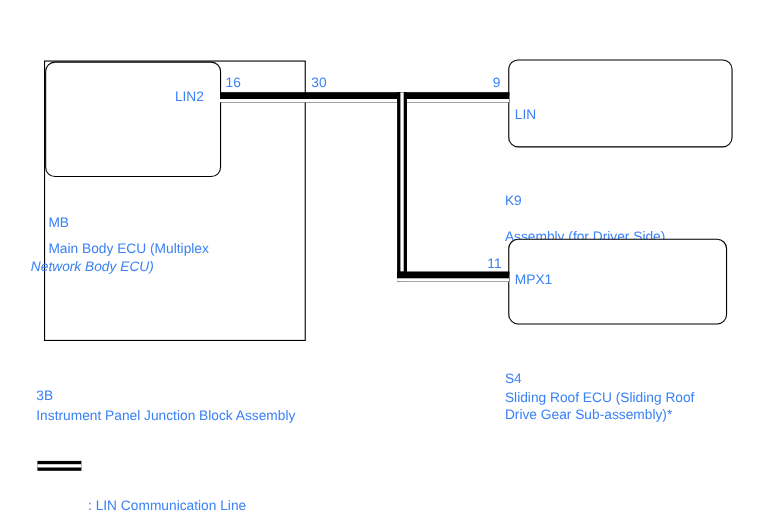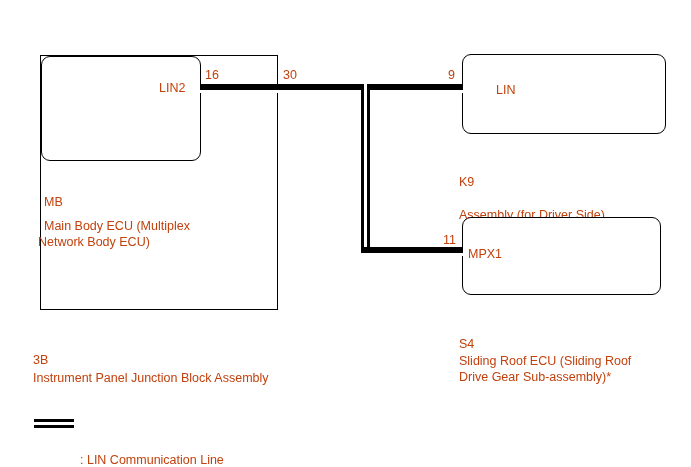--- a/index.html
+++ b/index.html
@@ -17,21 +17,21 @@
     height: 467px;
     background: #ffffff;
     overflow: hidden;
   }
 
   
   .txt {
     position: absolute;
     font-size: 12.5px;
     line-height: 16px;
-    color: #c2410c;
+    color: #3b82f6;
     white-space: pre;
   }
   .box-outline {
     position: absolute;
     border: 1px solid #000;
     background: transparent;
     box-sizing: border-box;
   }
   .box-round {
     position: absolute;
@@ -111,28 +111,28 @@
   <div class="box-round" style="left:41px; top:56px; width:160px; height:105px;"></div>
 
   <div class="txt pin-label" style="left:159px; top:80px;">LIN2</div>
 
   <div class="txt term-num" style="left:205px; top:67px;">16</div>
 
   <div class="txt term-num" style="left:283px; top:67px;">30</div>
 
   <div class="txt caption" style="left:44px; top:158px;">MB</div>
   <div class="txt caption" style="left:44px; top:182px;">Main Body ECU (Multiplex</div>
-  <div class="txt caption" style="left:38px; top:198px;">Network Body ECU)</div>
+  <div class="txt caption" style="left:28px; top:198px;font-style:italic;">Network Body ECU)</div>
 
   <div class="txt caption" style="left:33px; top:316px;">3B</div>
   <div class="txt caption" style="left:33px; top:334px;">Instrument Panel Junction Block Assembly</div>
 
   <div class="box-round" style="left:462px; top:54px; width:204px; height:80px;"></div>
 
-  <div class="txt pin-label" style="left:468px; top:82px;margin-left:28px;">LIN</div>
+  <div class="txt pin-label" style="left:468px; top:96px;">LIN</div>
 
   <div class="txt term-num" style="left:448px; top:67px;">9</div>
 
   <div class="txt caption" style="left:459px; top:138px;">K9</div>
   <div class="txt caption" style="left:459px; top:171px;">Assembly (for Driver Side)</div>
 
   <div class="box-round" style="left:462px; top:217px; width:199px; height:78px;"></div>
 
   <div class="txt pin-label" style="left:468px; top:246px;">MPX1</div>
 

